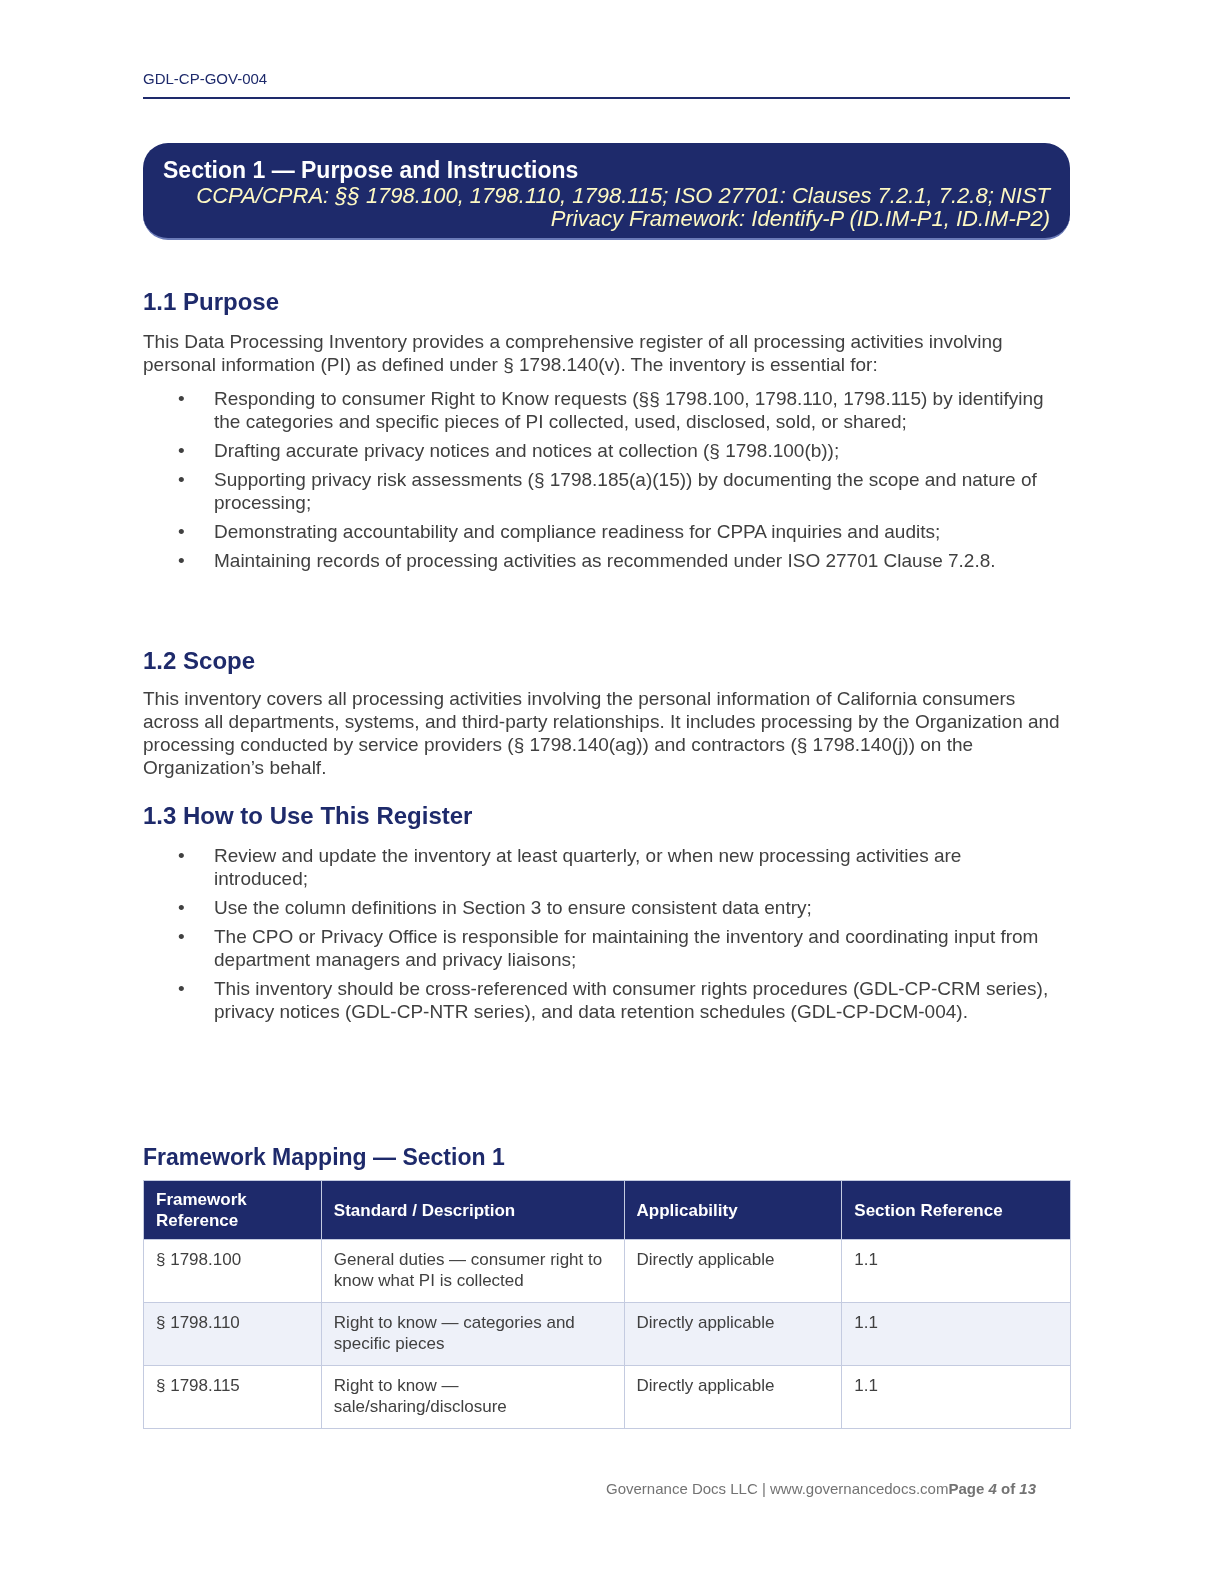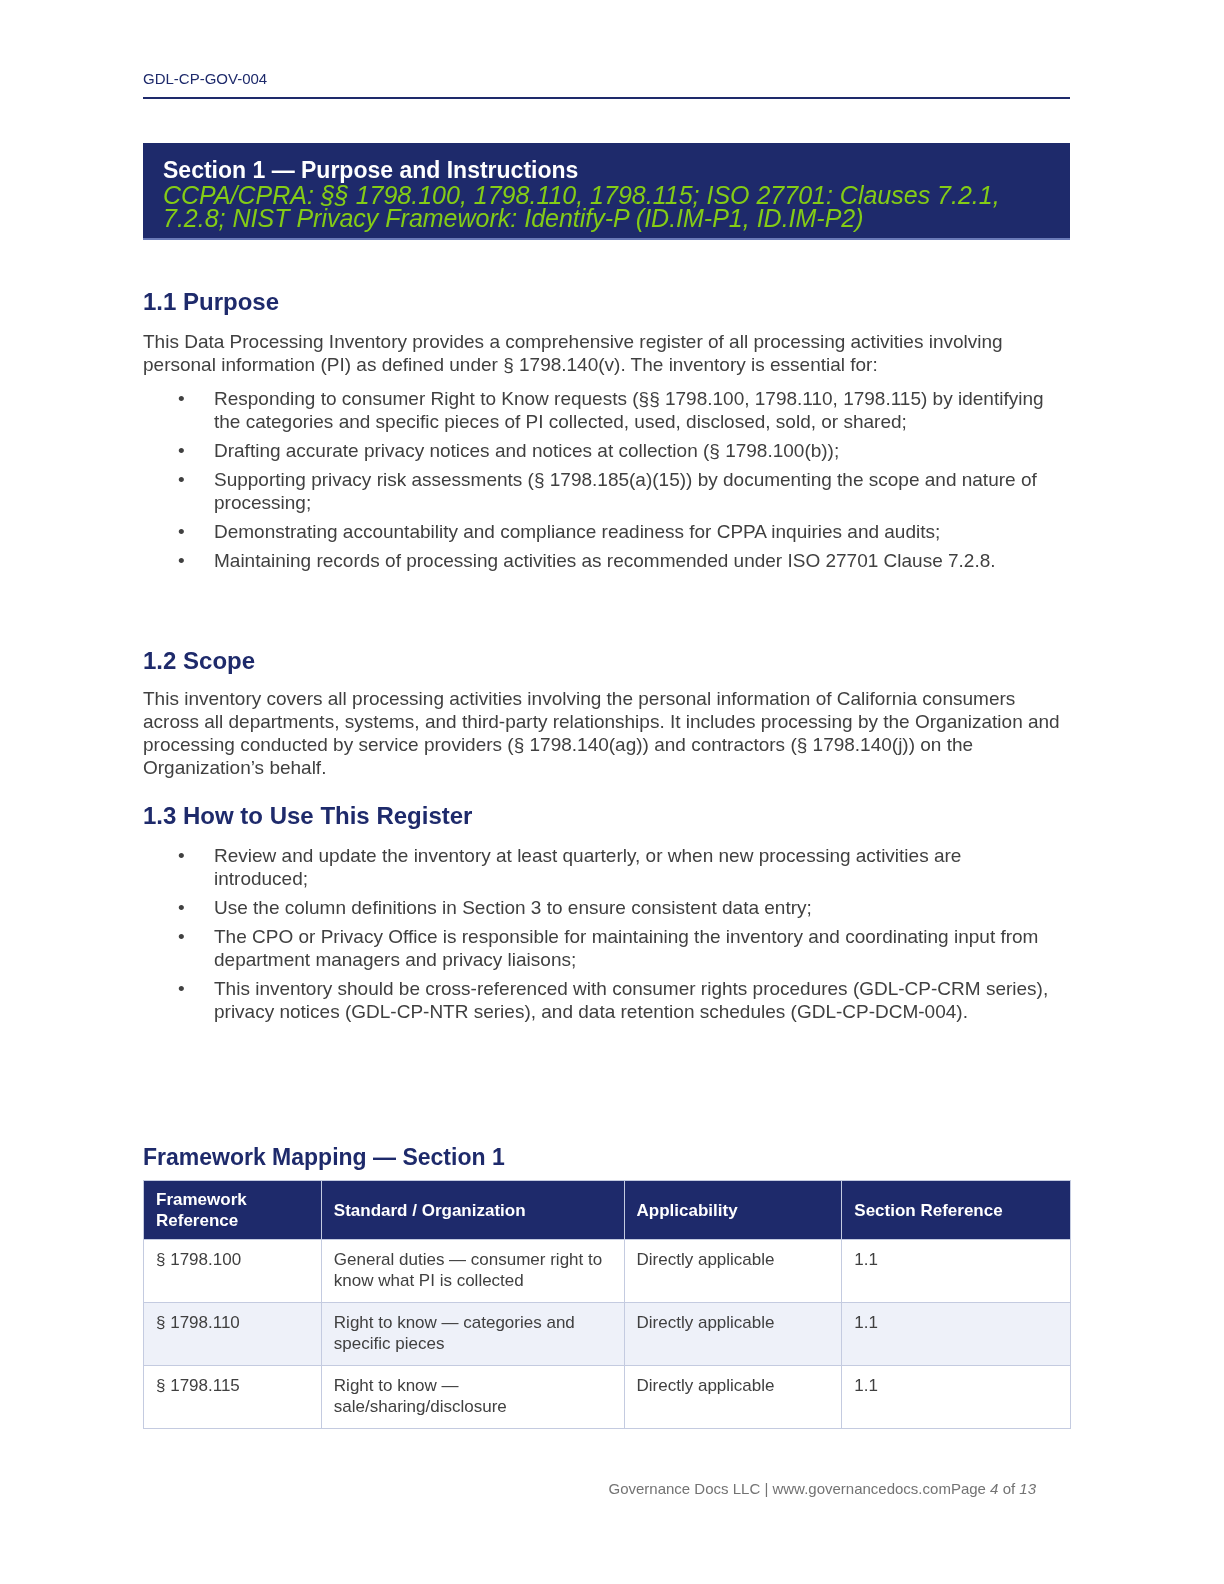--- a/index.html
+++ b/index.html
@@ -1,34 +1,34 @@
 <!DOCTYPE html>
 <html><head>
 <meta charset="utf-8">
 <style>
   html, body { margin: 0; padding: 0; background: #ffffff; }
   body { width: 1224px; height: 1584px; position: relative; font-family: "Liberation Sans", sans-serif; color: #404040; overflow: hidden; }
   .page { position: absolute; left: 143px; top: 0; width: 927px; }
   .running-header { position: absolute; top: 70px; left: 0; width: 927px; height: 27px; border-bottom: 2px solid #1e2a6b; display: flex; justify-content: space-between; font-size: 15px; color: #1e2a6b; }
   .running-header span.right { margin-right: 34px; }
-  .section-banner { position: absolute; top: 143px; left: 0; width: 927px; height: 97px; background: #1e2a6b; border-bottom: 2px solid #6b7bb8; box-sizing: border-box; padding: 13px 20px; }
+  .section-banner { position: absolute; top: 143px; left: 0; width: 927px; height: 97px; background: #1e2a6b; border-bottom: 2px solid #6b7bb8; box-sizing: border-box; padding: 13px 20px; border-radius: 25px; }
   .section-banner .title { font-size: 23px; font-weight: bold; color: #ffffff; line-height: 28px; }
-  .section-banner .subtitle { font-size: 25px; font-style: italic; color: #84cc16; line-height: 23px; }
+  .section-banner .subtitle { font-size: 22px; font-style: italic; color: #fef9c3; line-height: 23px; text-align: right; }
   h2 { font-size: 24px; font-weight: bold; color: #1e2a6b; margin: 0; position: absolute; left: 0; }
   p.body { font-size: 19px; line-height: 23px; margin: 0; position: absolute; left: 0; width: 927px; }
   ul.bullets { list-style: none; margin: 0; padding: 0; position: absolute; left: 0; width: 927px; }
   ul.bullets li { position: relative; padding-left: 71px; font-size: 19px; line-height: 23px; margin-bottom: 6px; padding-right: 20px; }
   ul.bullets li::before { content: "•"; position: absolute; left: 35px; top: 0; }
   h3 { font-size: 23px; font-weight: bold; color: #1e2a6b; margin: 0; position: absolute; left: 0; }
   table.fm { position: absolute; left: 0; top: 1180px; width: 928px; border-collapse: collapse; font-size: 17px; }
   table.fm th { background: #1e2a6b; color: #ffffff; text-align: left; font-weight: bold; padding: 8px 12px; height: 57px; box-sizing: border-box; border: 1px solid #c4cbe0; line-height: 21px; }
   table.fm td { vertical-align: top; padding: 9px 12px 11px 12px; border: 1px solid #c4cbe0; line-height: 21px; color: #404040; height: 57px; box-sizing: border-box; }
   table.fm tr.alt td { background: #eef1f9; }
   .footer { position: absolute; top: 1480px; left: 0; width: 927px; display: flex; justify-content: flex-end; font-size: 15px; color: #737373; }
-  .footer .right { margin-right: 34px; }
+  .footer .right { margin-right: 34px; font-weight: bold; }
   .footer em { font-style: italic; }
 </style>
 </head>
 <body>
 
 <div class="page">
 
   <div class="running-header">
     <span class="right">GDL-CP-GOV-004</span>
   </div>
@@ -64,21 +64,21 @@
   <table class="fm">
     <colgroup>
       <col style="width:178px">
         <col style="width:303px">
         <col style="width:218px">
         <col style="width:229px">
     </colgroup>
     <thead>
       <tr>
         <th>Framework Reference</th>
-        <th>Standard / Organization</th>
+        <th>Standard / Description</th>
         <th>Applicability</th>
         <th>Section Reference</th>
       </tr>
     </thead>
     <tbody>
       <tr>
         <td>§ 1798.100</td>
         <td>General duties — consumer right to know what PI is collected</td>
         <td>Directly applicable</td>
         <td>1.1</td>

